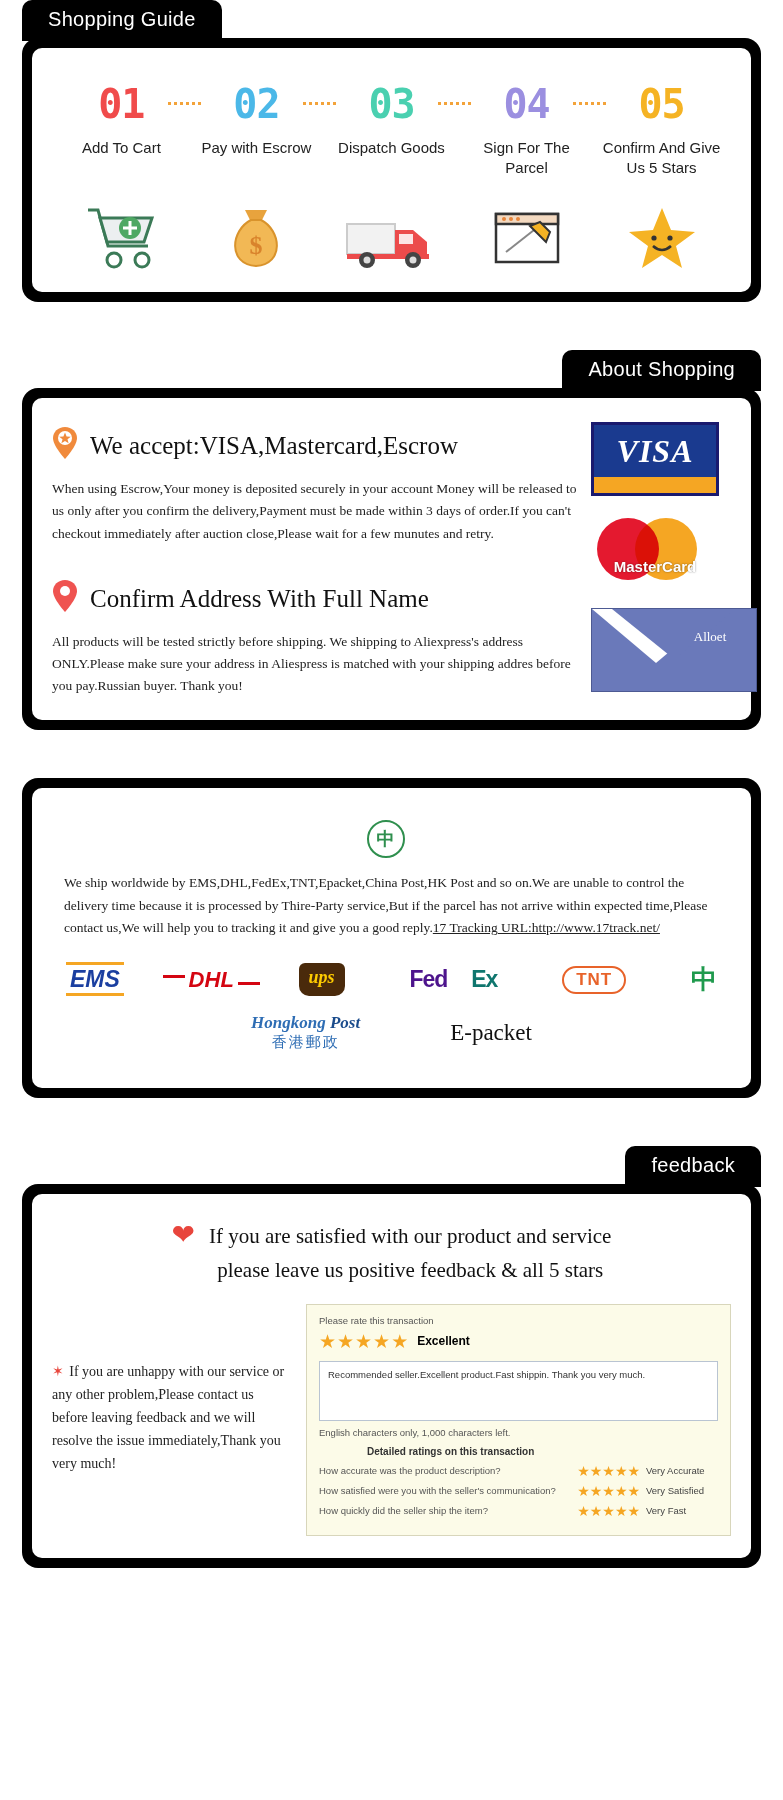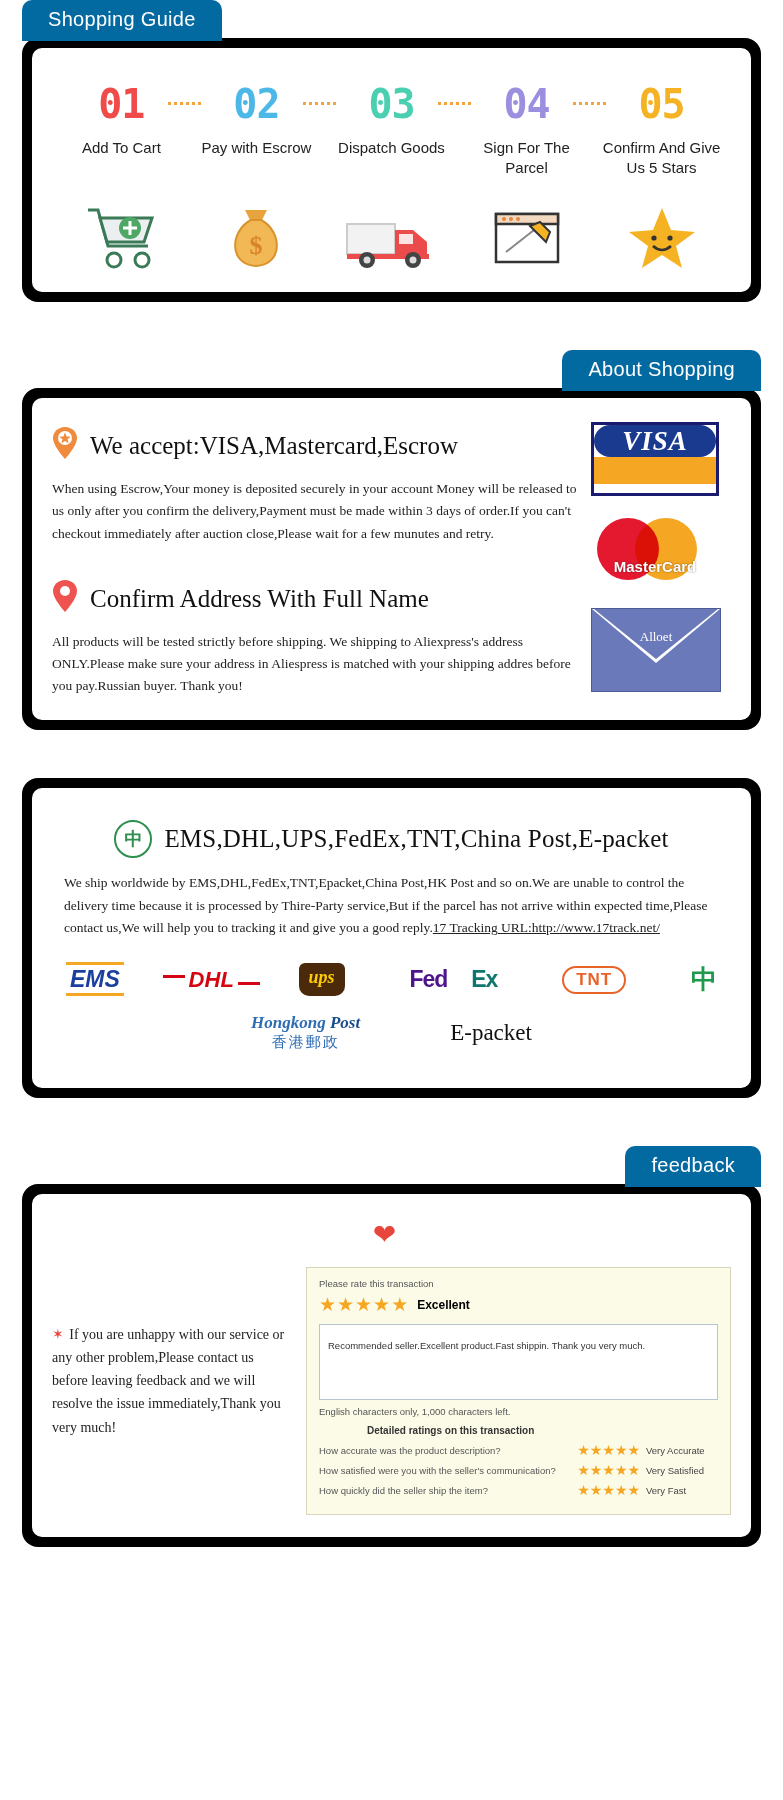--- a/index.html
+++ b/index.html
@@ -20,21 +20,21 @@
   }
 
   
   .section {
     position: relative;
     margin: 0 22px 48px 22px;
   }
   .tab {
     position: relative;
     display: inline-block;
-    background: #0369a1;
+    background: #000000;
     color: #fff;
     font-size: 20px;
     padding: 8px 26px 10px 26px;
     border-radius: 10px 10px 0 0;
     z-index: 3;
     letter-spacing: 0.3px;
   }
   .card {
     background: #000;
     border-radius: 16px;
@@ -117,29 +117,29 @@
   .visa-box {
     width: 128px; height: 74px;
     border: 3px solid #1a1a6e;
     background: #fff;
     box-sizing: border-box;
     margin-bottom: 16px;
     position: relative;
     overflow: hidden;
   }
   .visa-top {
-    height: 32px;
+    height: 52px;
     background: #1a3a8f;
     color: #fff;
     font-family: "Liberation Serif", serif;
     font-weight: bold;
     font-style: italic;
-    font-size: 27px;
+    font-size: 32px;
     letter-spacing: 1px;
-    display: flex; align-items: center; justify-content: center; border-radius: 17px;
+    display: flex; align-items: center; justify-content: center;
   }
   .visa-bottom { height: 27px; background: #f5a623; }
   .mc-box {
     width: 128px; height: 78px;
     position: relative;
     margin-bottom: 18px;
   }
   .mc-circle { position: absolute; top: 6px; width: 62px; height: 62px; border-radius: 50%; }
   .mc-red { left: 6px; background: #e4192f; }
   .mc-yellow { left: 44px; background: #f5a623; mix-blend-mode: multiply; }
@@ -148,20 +148,21 @@
     text-align: center; color: #fff; font-weight: bold; font-size: 15px;
     font-family: "Liberation Sans", sans-serif;
     text-shadow: 0 0 2px rgba(0,0,0,.5);
   }
   .env-box {
     width: 128px; height: 82px;
     background: #6a79ba;
     position: relative;
     overflow: hidden;
     border: 1px solid #4d5a93;
+    padding-left: 36px;
   }
   .env-box:before, .env-box:after {
     content: ""; position: absolute; background: #fff;
   }
   .env-box:before {
     width: 0; height: 0; border: none;
     left: 0; top: 0;
     border-left: 64px solid transparent;
     border-right: 64px solid transparent;
     border-top: 54px solid #ffffff;
@@ -278,21 +279,21 @@
     padding: 10px 12px 12px 12px;
     font-family: "Liberation Sans", sans-serif;
     font-size: 9.5px; color: #555;
   }
   .rate-box .rb-title { margin-bottom: 6px; }
   .stars-row { display: flex; align-items: center; gap: 8px; }
   .stars { color: #f5a623; font-size: 19px; letter-spacing: 1px; line-height: 1; }
   .rb-excellent { font-size: 12px; color: #000000; font-weight: bold; }
   .rb-textarea {
     background: #fff; border: 1px solid #b9c4d2; margin: 10px 0 6px 0;
-    padding: 14px 8px; height: 46px; font-size: 9.5px; color: #333; line-height: 1.5;
+    padding: 6px 8px; height: 46px; font-size: 9.5px; color: #333; line-height: 1.5;
   }
   .rb-note { margin: 4px 0 8px 0; }
   .rb-sub { font-weight: bold; color: #333; margin-bottom: 6px; font-size: 10px; margin-left: 48px; }
   .rb-line {
     display: flex; align-items: center; margin-bottom: 4px;
   }
   .rb-q { flex: 1 1 auto; }
   .rb-stars { color: #f5a623; font-size: 14px; letter-spacing: 0px; margin-right: 6px; }
   .rb-val { width: 72px; color: #444; }
 </style>
@@ -441,21 +442,20 @@
         </div>
       </div>
     </div>
   </div>
 
   <div class="section">
     <div class="card">
       <div class="card-inner">
         <div class="ship-head">
           <span class="logo-circle">中</span>
-          <span class="ship-title">EMS,DHL,UPS,FedEx,TNT,China Post,E-packet</span>
         </div>
         <div class="ship-text">
           <span>We ship worldwide by EMS,DHL,FedEx,TNT,Epacket,China Post,HK Post and so on.We are unable to control the delivery time because it is processed by Thire-Party service,But if the parcel has not arrive within expected time,Please contact us,We will help you to tracking it and give you a good reply.</span><a href="#">17 Tracking URL:http://www.17track.net/</a>
         </div>
 
         <div class="carriers">
           <span class="c-ems">EMS</span>
           <span class="c-dhl">DHL</span>
           <span class="c-ups">ups</span>
           <span class="c-fedex"><span class="fed">Fed</span><span class="ex">Ex</span></span>
@@ -475,20 +475,24 @@
   </div>
 
   <div class="section">
     <div class="tab-row right-aligned">
       <span class="tab">feedback</span>
     </div>
     <div class="card">
       <div class="card-inner">
         <div class="fb-head">
           <span class="heart">❤</span>
+          <span class="fb-head-text">
+            <div>If you are satisfied with our product and service</div>
+            <div>please leave us positive feedback &amp; all 5 stars</div>
+          </span>
         </div>
 
         <div class="fb-body">
           <div class="fb-left">
             <span class="bulb">✶</span>
             <span>If you are unhappy with our service or any other problem,Please contact us before leaving feedback and we will resolve the issue immediately,Thank you very much!</span>
           </div>
 
           <div class="fb-right">
             <div class="rate-box">

